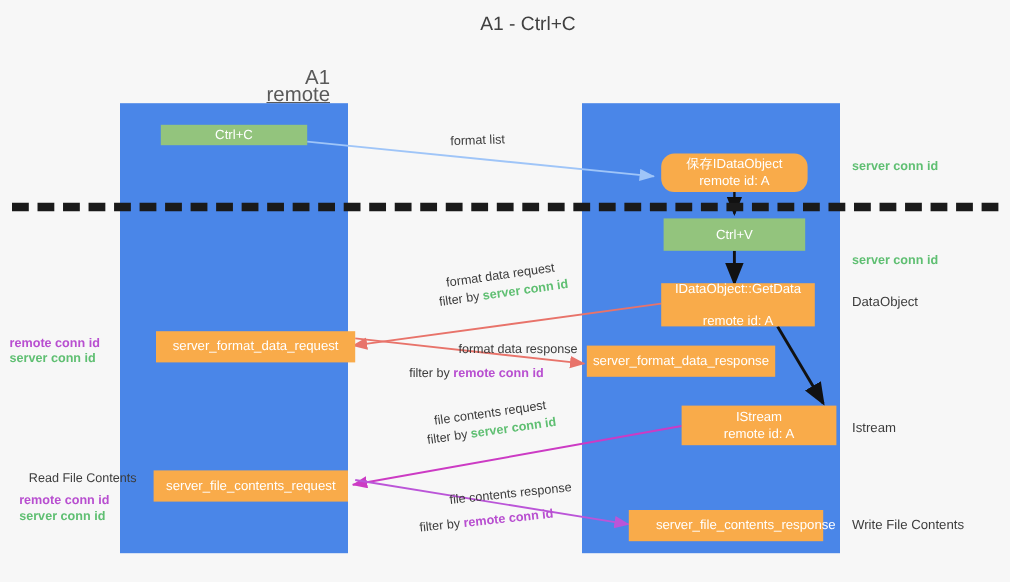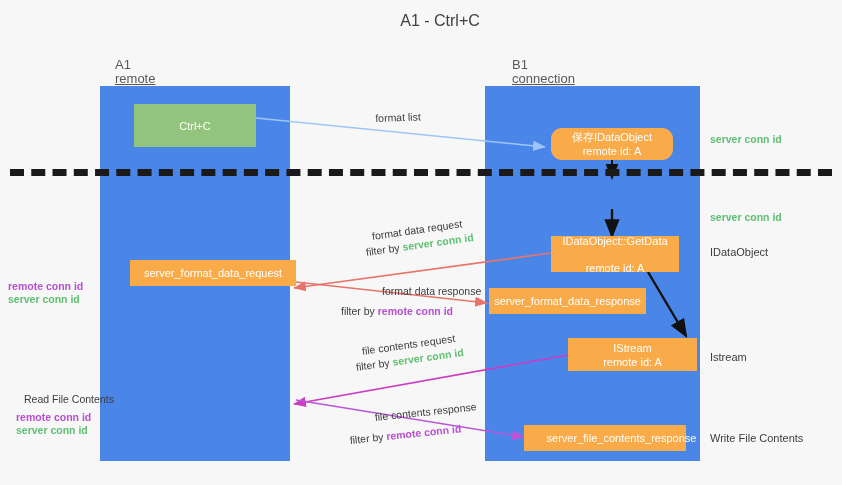--- a/index.html
+++ b/index.html
@@ -37,22 +37,22 @@
     text-align: center;
     font-size: 16px;
     line-height: 21px;
     color: #404040;
     margin-left: 19px;
   }
 
   
   .lane-header {
     position: absolute;
-    text-align: left;
-    font-size: 13px;
+    text-align: right;
+    font-size: 17px;
     line-height: 14px;
     color: #595959;
     width: 160px;
   }
   .lane-header .lane-title { display: block; }
   .lane-header .lane-sub { display: block; text-decoration: underline; }
 
   
   .lane {
     position: absolute;
@@ -121,24 +121,20 @@
 <div class="canvas">
 
   <div class="title-block">
     <div>A1 - Ctrl+C</div>
   </div>
 
   <div class="lane-header" style="left:115px; top:58px;">
     <span class="lane-title">A1</span>
     <span class="lane-sub">remote</span>
   </div>
-  <div class="lane-header" style="left:512px; top:58px;">
-    <span class="lane-title">B1</span>
-    <span class="lane-sub">connection</span>
-  </div>
 
   <div class="lane" id="lane-a1"></div>
   <div class="lane" id="lane-b1"></div>
 
   <svg class="overlay" viewBox="0 0 842 485">
     <defs>
       <marker id="ah-blue" markerWidth="9" markerHeight="9" refX="7.5" refY="3.2" orient="auto">
         <path d="M0,0 L8,3.2 L0,6.4 z" fill="#9fc5f8"></path>
       </marker>
       <marker id="ah-red" markerWidth="9" markerHeight="9" refX="7.5" refY="3.2" orient="auto">
@@ -167,34 +163,40 @@
 
     <line x1="296" y1="282" x2="487" y2="303" stroke="#e8736a" stroke-width="1.6" marker-end="url(#ah-red)"></line>
 
     <line x1="568" y1="355" x2="294" y2="404" stroke="#cc3bc4" stroke-width="1.6" marker-end="url(#ah-magenta)"></line>
 
     <line x1="296" y1="400" x2="524" y2="437" stroke="#bb55d8" stroke-width="1.6" marker-end="url(#ah-purple)"></line>
   </svg>
 
   <div class="divider"></div>
 
-  <div class="node green" style="left:134px; top:104px; width:122px; height:43px;">
+  <div class="node green" style="left:134px; top:104px; width:122px; height:17px;">
     <span>Ctrl+C</span>
   </div>
 
-  <div class="node orange" style="left:130px; top:260px; width:166px; height:26px;justify-content:center;">
+  <div class="node orange" style="left:130px; top:276px; width:166px; height:26px;justify-content:center;">
     <span>server_format_data_request</span>
   </div>
 
+  <div class="node orange" style="left:128px; top:392px; width:162px; height:26px;">
+    <span>server_file_contents_request</span>
+  </div>
 
   <div class="node orange" style="left:551px; top:128px; width:122px; height:32px;border-radius:11px;">
     <span>保存IDataObject</span>
     <span class="l2">remote id: A</span>
   </div>
 
+  <div class="node green" style="left:553px; top:182px; width:118px; height:27px;">
+    <span>Ctrl+V</span>
+  </div>
 
   <div class="node orange" style="left:551px; top:236px; width:128px; height:36px;gap:13px;">
     <span>IDataObject::GetData</span>
     <span class="l2">remote id: A</span>
   </div>
 
   <div class="node orange" style="left:489px; top:288px; width:157px; height:26px;">
     <span>server_format_data_response</span>
   </div>
 
@@ -241,17 +243,17 @@
 
   <div class="side-note purple-txt" style="left:8px; top:279px;">remote conn id</div>
   <div class="side-note green-txt" style="left:8px; top:292px;">server conn id</div>
 
   <div class="side-note plain" style="left:8px; top:392px;">Read File Contents</div>
   <div class="side-note purple-txt" style="left:16px; top:410px;">remote conn id</div>
   <div class="side-note green-txt" style="left:16px; top:423px;">server conn id</div>
 
   <div class="side-note green-txt" style="left:710px; top:132px;">server conn id</div>
   <div class="side-note green-txt" style="left:710px; top:210px;">server conn id</div>
-  <div class="side-note right-label" style="left:710px; top:245px;">IDataObject</div>
+  <div class="side-note right-label" style="left:710px; top:245px;">DataObject</div>
   <div class="side-note right-label" style="left:710px; top:350px;">Istream</div>
   <div class="side-note right-label" style="left:710px; top:431px;">Write File Contents</div>
 
 </div>
 
 </body></html>

